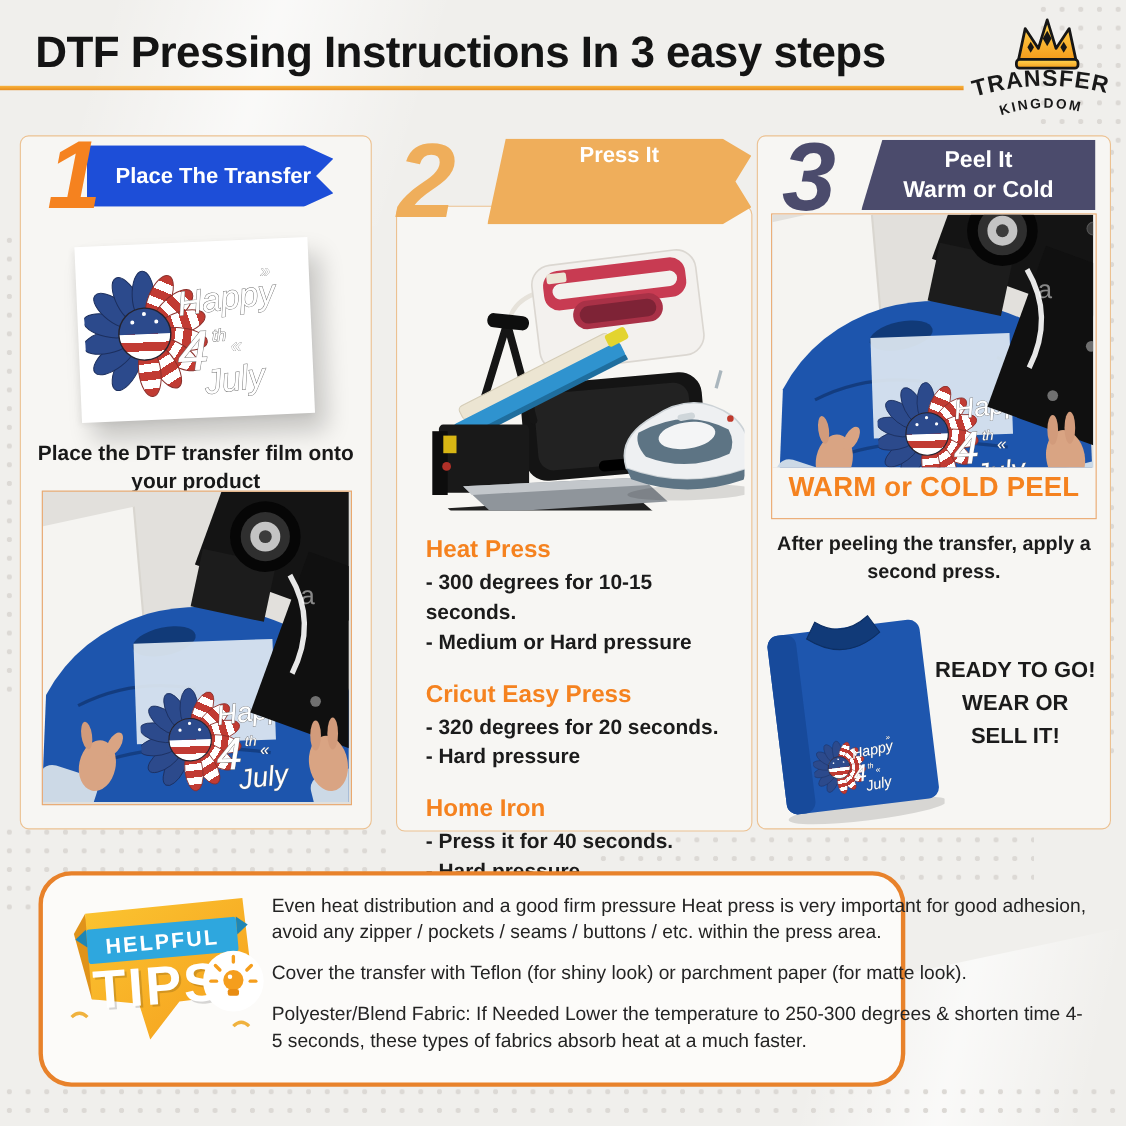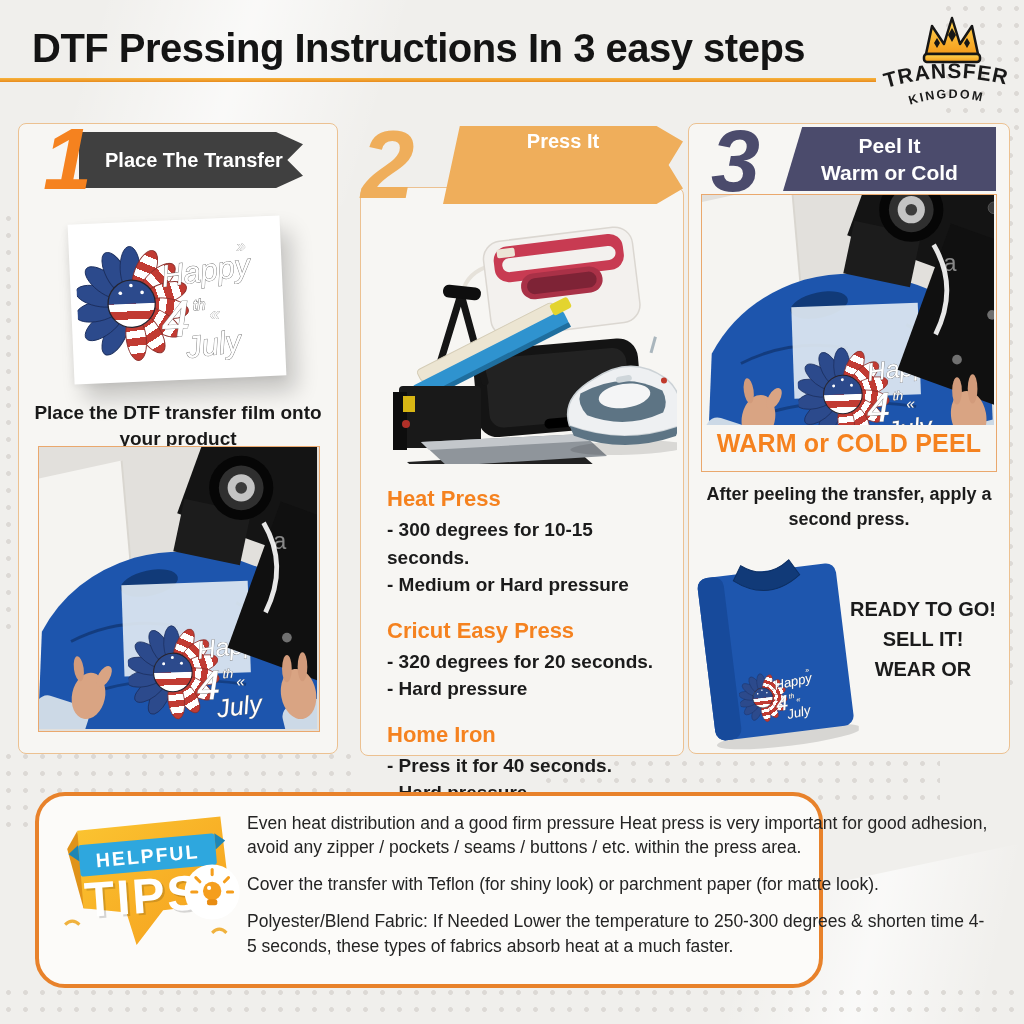--- a/index.html
+++ b/index.html
@@ -36,21 +36,21 @@
   #card1{left:18px;top:123px;width:318px;height:629px;}
   #card2{left:360px;top:187px;width:322px;height:567px;}
   #card3{left:688px;top:123px;width:320px;height:629px;}
   .step-num{
     position:absolute;font-size:92px;line-height:86px;font-weight:900;font-style:italic;z-index:3;
   }
   #card1 .step-num{left:24px;top:-8px;color:#f5821f;font-size:88px;}
   #card2 .step-num{left:0px;top:-66px;color:#efae5b;font-size:96px;}
   #card3 .step-num{left:22px;top:-6px;color:#4b4b6c;font-size:88px;}
   .ribbon1{
-    position:absolute;left:60px;top:8px;width:224px;height:56px;background:#404040;z-index:2;
+    position:absolute;left:60px;top:8px;width:224px;height:56px;background:#1d4ed8;z-index:2;
     clip-path:polygon(0 0,88% 0,100% 22%,93% 50%,100% 78%,88% 100%,0 100%);
     display:flex;align-items:center;justify-content:flex-start;padding-left:26px;box-sizing:border-box;
     color:#fff;font-size:20px;font-weight:800;
   }
   .banner2{
     position:absolute;left:82px;top:-62px;width:240px;height:78px;background:#efae5b;z-index:2;
     clip-path:polygon(7% 0,89% 0,100% 20%,94% 50%,100% 80%,89% 100%,0 100%);
     text-align:center;box-sizing:border-box;padding-top:4px;
   }
   .banner2-title{color:#fff;font-size:20px;font-weight:800;line-height:1.15;}
@@ -419,22 +419,22 @@
         </svg>
     </div>
     <div class="peel-label">WARM or COLD PEEL</div>
   </div>
   <div class="after3">After peeling the transfer, apply a second press.</div>
   <svg class="folded" viewBox="0 0 168 214">
       <use href="#folded-shirt"></use>
     </svg>
   <div class="ready">
     <div>READY TO GO!</div>
+    <div>WEAR OR</div>
     <div>SELL IT!</div>
-    <div>WEAR OR</div>
   </div>
 </div>
 
 <div class="tips-box">
   <svg class="tips-badge" viewBox="0 0 190 178">
       <use href="#tips-badge"></use>
     </svg>
   <div class="tips-text">
     <p>Even heat distribution and a good firm pressure Heat press is very important for good adhesion, avoid any zipper / pockets / seams / buttons / etc. within the press area.</p>
     <p>Cover the transfer with Teflon (for shiny look) or parchment paper (for matte look).</p>

